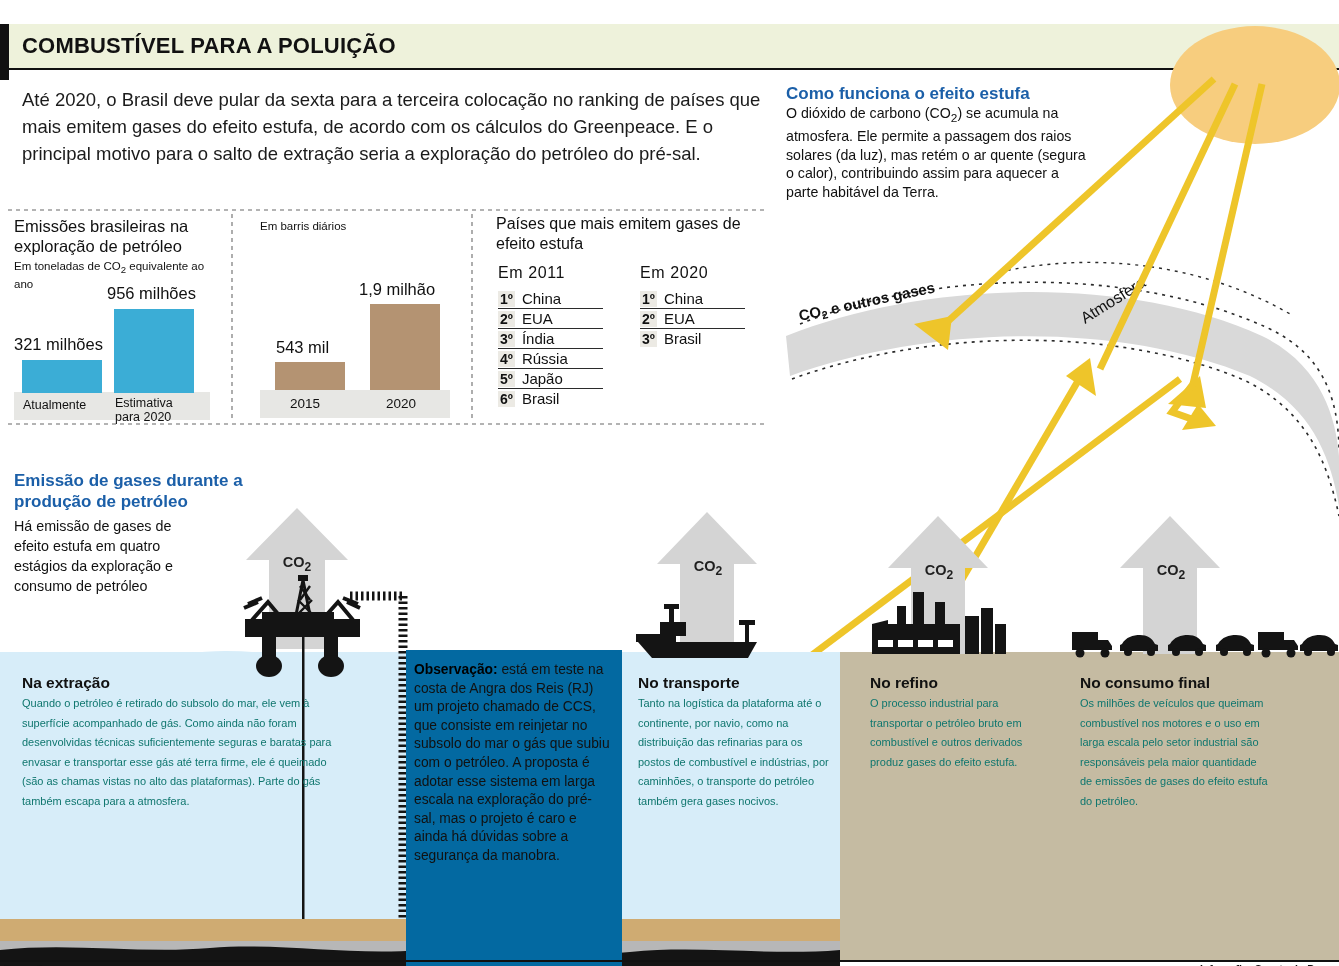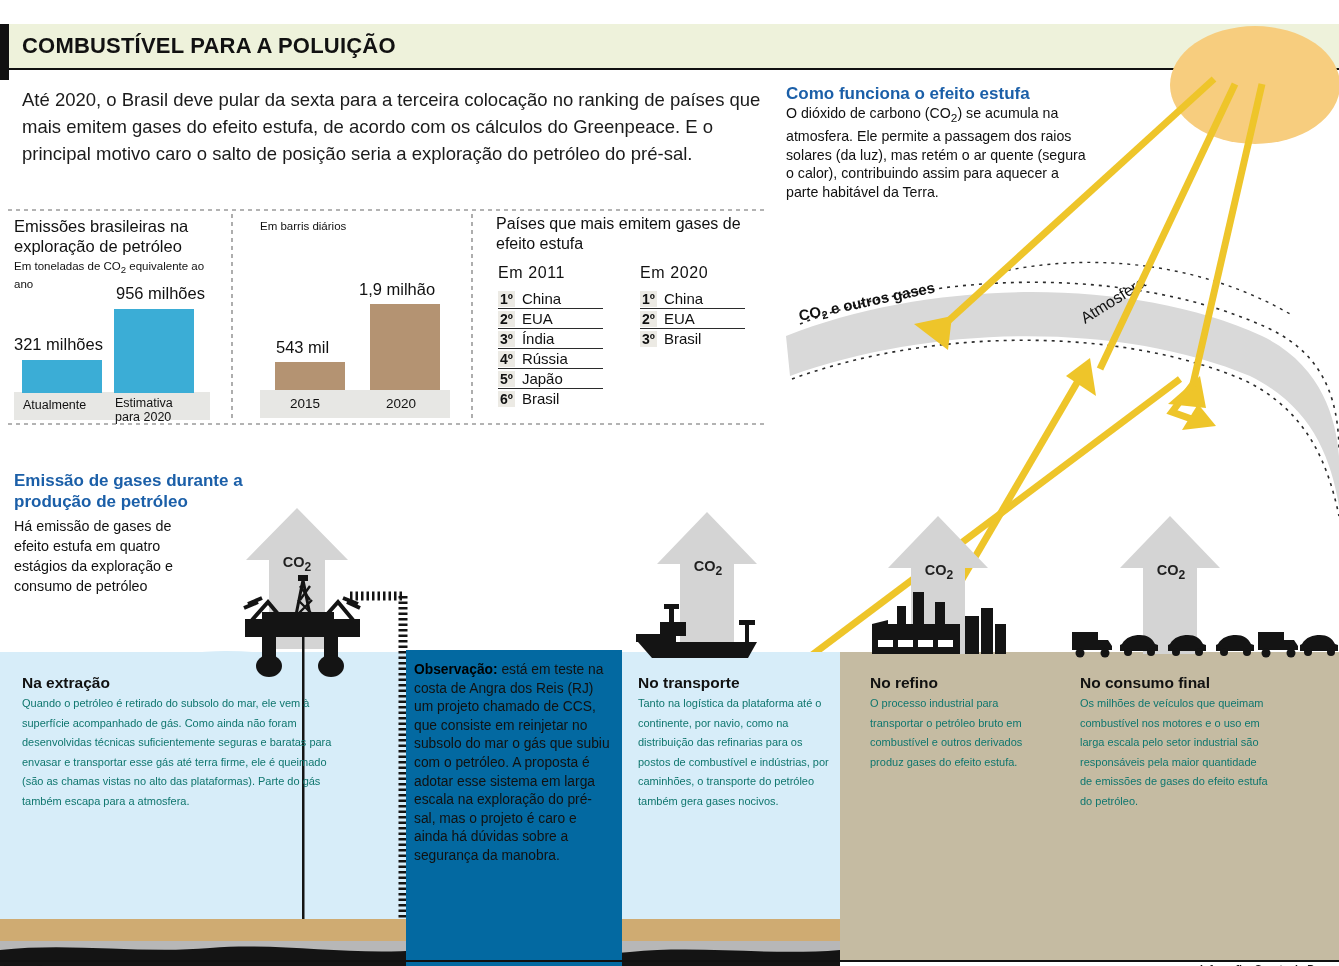--- a/index.html
+++ b/index.html
@@ -87,39 +87,39 @@
 </style>
 </head>
 <body>
 
 <div id="root">
 
   <div class="hdr-bar"></div>
   <div class="hdr-accent"></div>
   <div class="hdr-title">COMBUSTÍVEL PARA A POLUIÇÃO</div>
   <div class="hdr-rule"></div>
-  <div class="lede">Até 2020, o Brasil deve pular da sexta para a terceira colocação no ranking de países que mais emitem gases do efeito estufa, de acordo com os cálculos do Greenpeace. E o principal motivo caro o salto de posição seria a exploração do petróleo do pré-sal.</div>
+  <div class="lede">Até 2020, o Brasil deve pular da sexta para a terceira colocação no ranking de países que mais emitem gases do efeito estufa, de acordo com os cálculos do Greenpeace. E o principal motivo para o salto de extração seria a exploração do petróleo do pré-sal.</div>
 
   <svg class="svg-abs" width="1339" height="966">
     <line x1="8" y1="186" x2="768" y2="186" stroke="#9a9a9a" stroke-width="1.6" stroke-dasharray="4 4"></line>
     <line x1="232" y1="190" x2="232" y2="396" stroke="#9a9a9a" stroke-width="1.6" stroke-dasharray="4 4"></line>
     <line x1="472" y1="190" x2="472" y2="396" stroke="#9a9a9a" stroke-width="1.6" stroke-dasharray="4 4"></line>
     <line x1="8" y1="400" x2="768" y2="400" stroke="#9a9a9a" stroke-width="1.6" stroke-dasharray="4 4"></line>
   </svg>
 
   <div class="ch" style="left:14px; top:192px; width:210px;">
     <div class="ch-title">Emissões brasileiras na exploração de petróleo</div>
     <div class="ch-sub">Em toneladas de CO<sub>2</sub> equivalente ao ano</div>
   </div>
   <div class="bars" style="position:absolute; left:14px; top:258px; width:200px; height:138px;">
     <div class="bar-base" style="left:0; top:110px; width:196px; height:28px;"></div>
     <div class="bar-val" style="left:0px; top:53px;">321 milhões</div>
     <div class="bar" style="left:8px; top:78px; width:80px; height:33px; background:#3badd6;"></div>
     <div class="bar-lbl" style="left:9px; top:116px; width:82px;">Atualmente</div>
-    <div class="bar-val" style="left:102px; top:2px;">956 milhões</div>
+    <div class="bar-val" style="left:93px; top:2px;">956 milhões</div>
     <div class="bar" style="left:100px; top:27px; width:80px; height:84px; background:#3badd6;"></div>
     <div class="bar-lbl" style="left:101px; top:114px; width:84px;">Estimativa<br>para 2020</div>
   </div>
 
   <div class="ch" style="left:260px; top:192px; width:200px;">
     <div class="ch-sub">Em barris diários</div>
   </div>
   <div class="bars" style="position:absolute; left:260px; top:258px; width:200px; height:138px;">
     <div class="bar-base" style="left:0; top:108px; width:190px; height:28px;"></div>
     <div class="bar-val" style="left:16px; top:56px;">543 mil</div>

